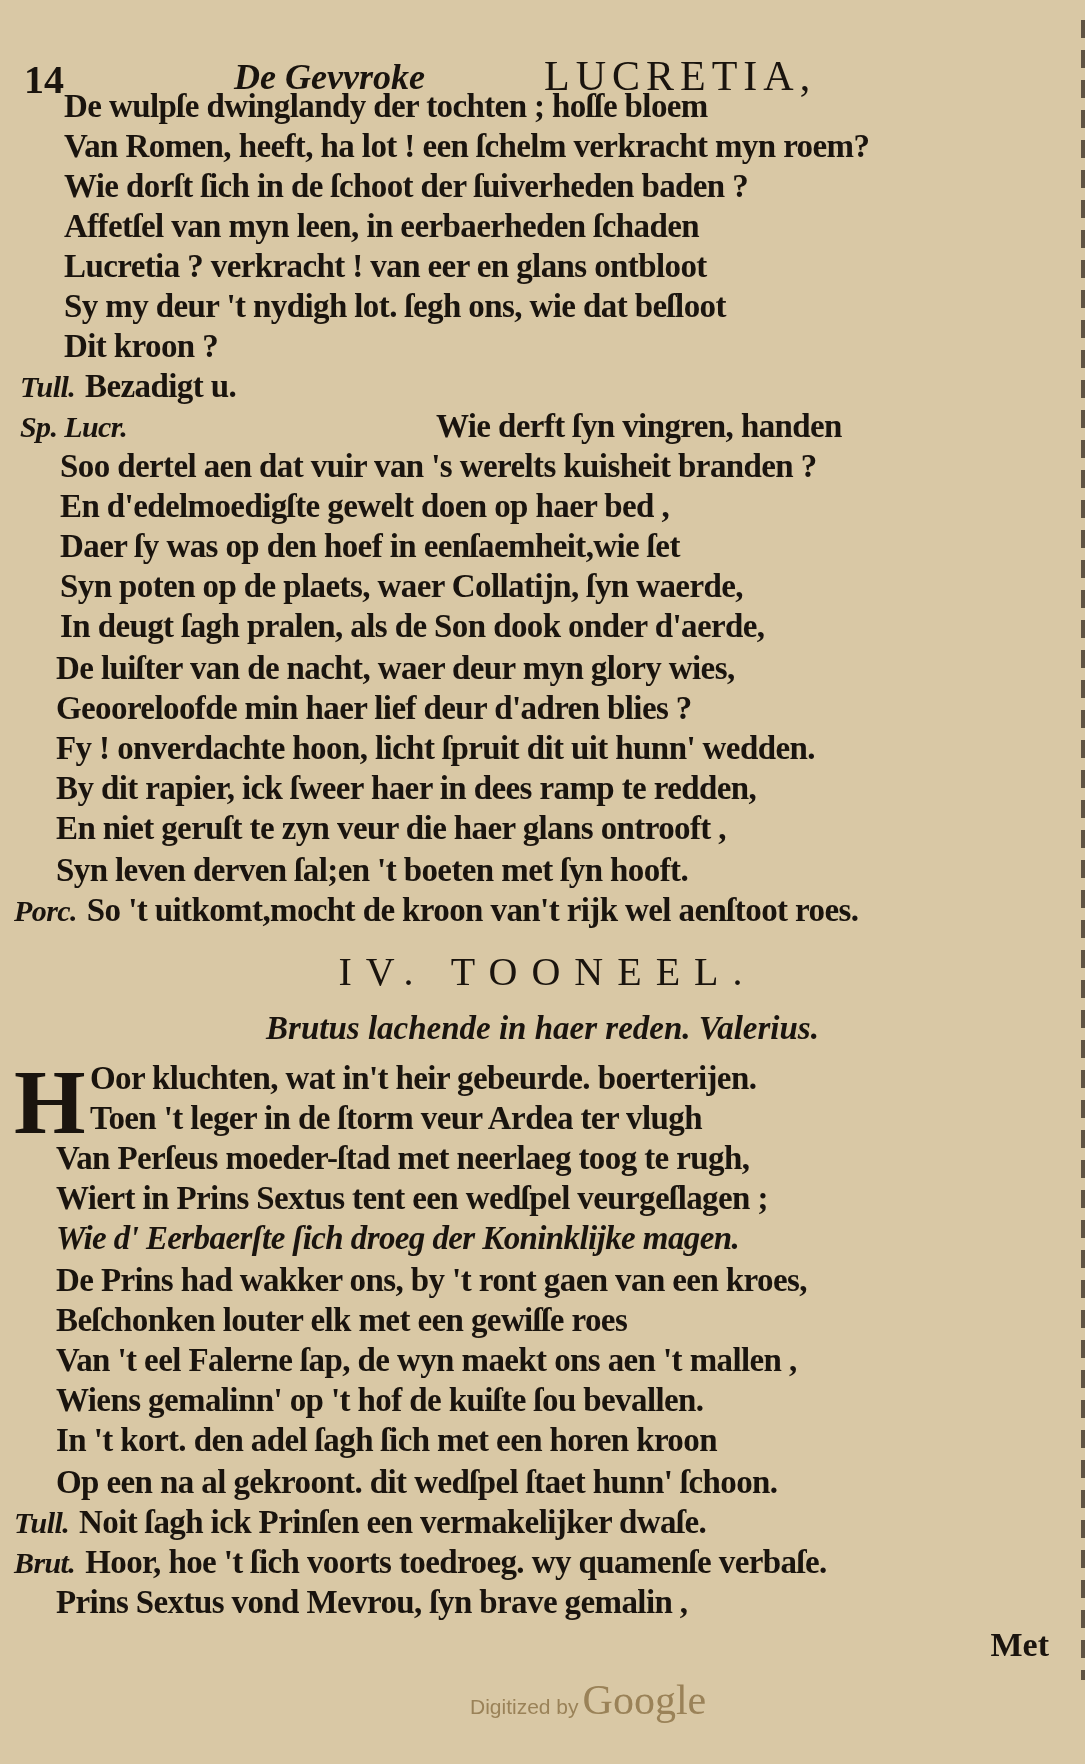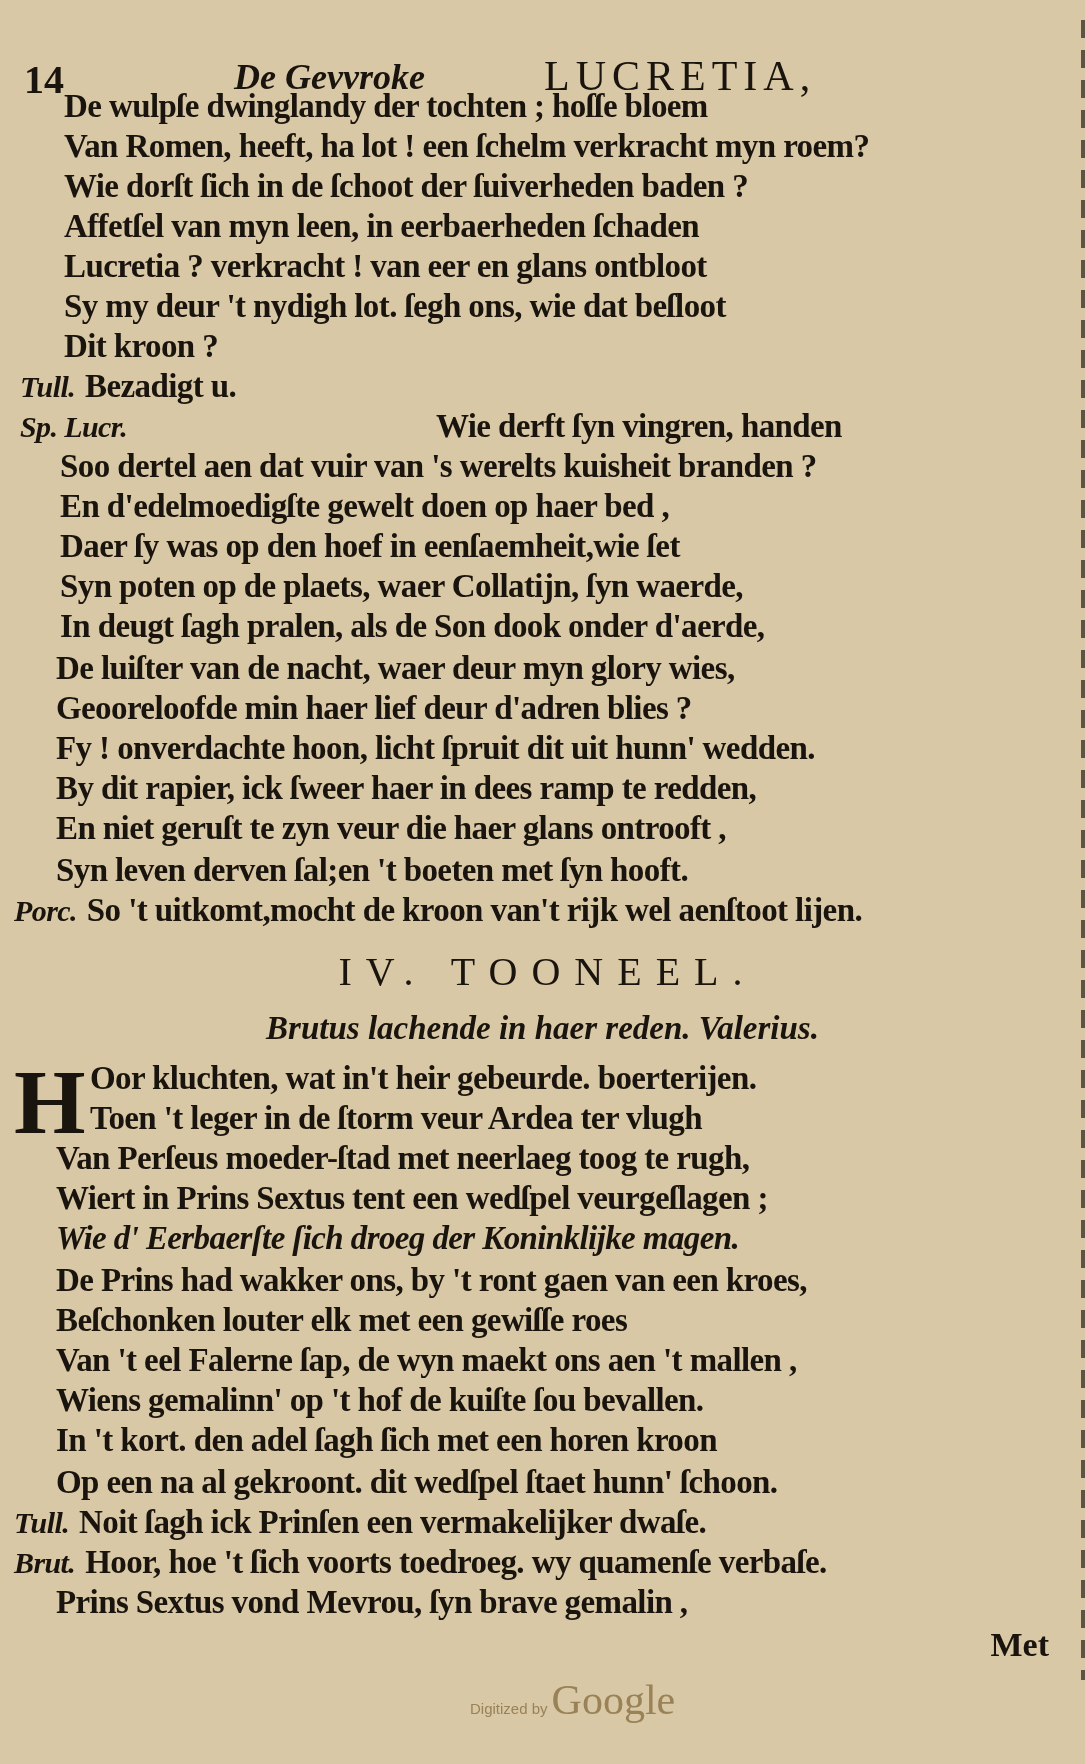--- a/index.html
+++ b/index.html
@@ -116,21 +116,21 @@
     }
     .digitized {
       position: absolute;
       top: 1676px;
       left: 470px;
       color: #9a8258;
       white-space: nowrap;
     }
     .digitized .by {
       font-family: "Liberation Sans", "DejaVu Sans", sans-serif;
-      font-size: 15px;
+      font-size: 21px;
     }
     .digitized .brand {
       font-family: "Liberation Serif", "DejaVu Serif", serif;
       font-size: 42px;
       margin-left: 4px;
     }
   </style>
 </head>
 <body>
 
@@ -159,21 +159,21 @@
       <div class="line" style="left: 60px; top: 488px;"><span>En d'edelmoedigſte gewelt doen op haer bed ,</span></div>
       <div class="line" style="left: 60px; top: 528px;"><span>Daer ſy was op den hoef in eenſaemheit,wie ſet</span></div>
       <div class="line" style="left: 60px; top: 568px;"><span>Syn poten op de plaets, waer Collatijn, ſyn waerde,</span></div>
       <div class="line" style="left: 60px; top: 608px;"><span>In deugt ſagh pralen, als de Son dook onder d'aerde,</span></div>
       <div class="line" style="left: 56px; top: 650px;"><span>De luiſter van de nacht, waer deur myn glory wies,</span></div>
       <div class="line" style="left: 56px; top: 690px;"><span>Geooreloofde min haer lief deur d'adren blies ?</span></div>
       <div class="line" style="left: 56px; top: 730px;"><span>Fy !  onverdachte hoon, licht ſpruit dit uit hunn' wedden.</span></div>
       <div class="line" style="left: 56px; top: 770px;"><span>By dit rapier, ick ſweer haer in dees ramp te redden,</span></div>
       <div class="line" style="left: 56px; top: 810px;"><span>En niet geruſt te zyn veur die haer glans ontrooft ,</span></div>
       <div class="line" style="left: 56px; top: 852px;"><span>Syn leven derven ſal;en 't boeten met ſyn hooft.</span></div>
-      <div class="line" style="left: 14px; top: 892px;"><span class="speaker">Porc.</span><span>So 't uitkomt,mocht de kroon van't rijk wel aenſtoot lijen.</span></div>
+      <div class="line" style="left: 14px; top: 892px;"><span class="speaker">Porc.</span><span>So 't uitkomt,mocht de kroon van't rijk wel aenſtoot roes.</span></div>
     </div>
 
   <div class="scene-heading">IV. TOONEEL.</div>
   <div class="stage-direction">Brutus lachende in haer reden. Valerius.</div>
 
   <div class="dropcap">H</div>
 
   <div id="bottom-lines">
       <div class="line" style="left: 90px; top: 1060px;"><span>Oor kluchten, wat in't heir gebeurde. boerterijen.</span></div>
       <div class="line" style="left: 90px; top: 1100px;"><span>Toen 't leger in de ſtorm veur Ardea ter vlugh</span></div>

